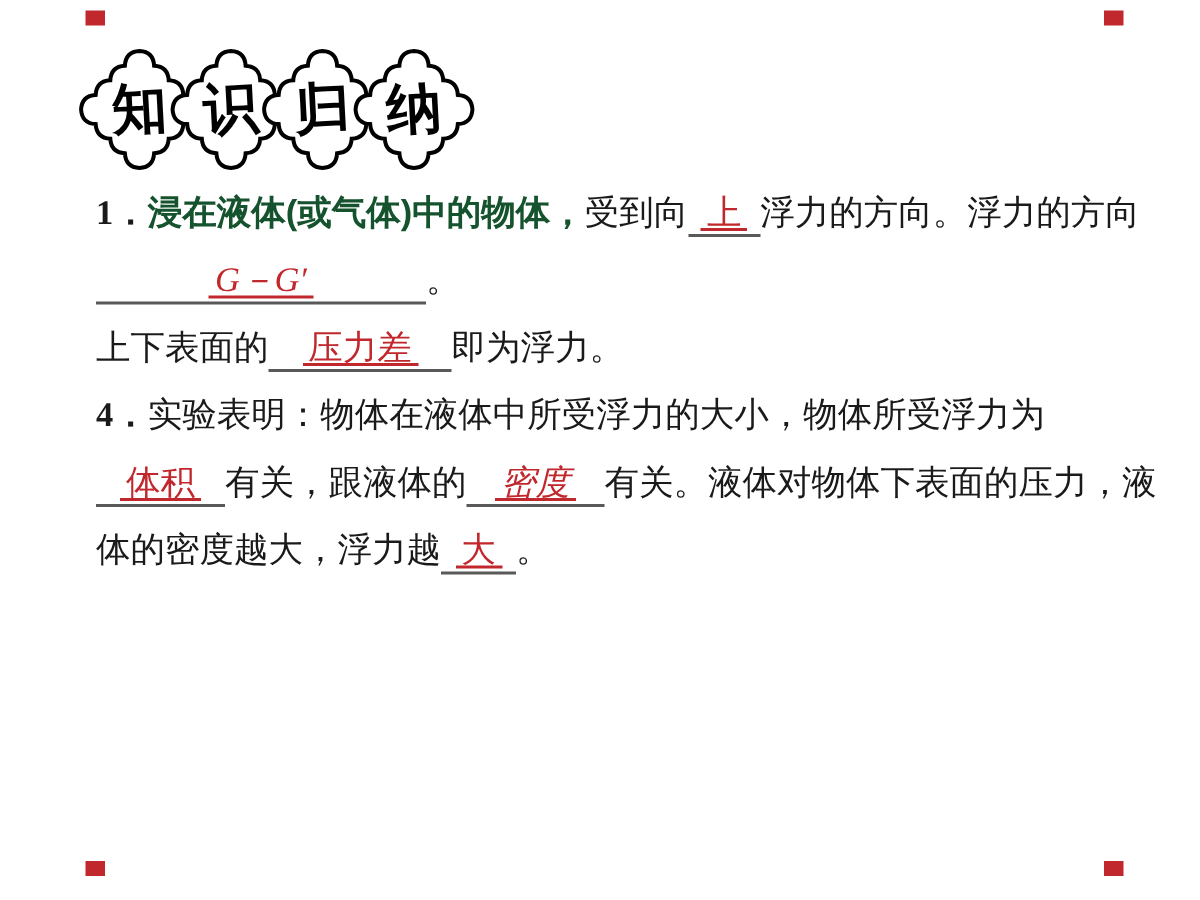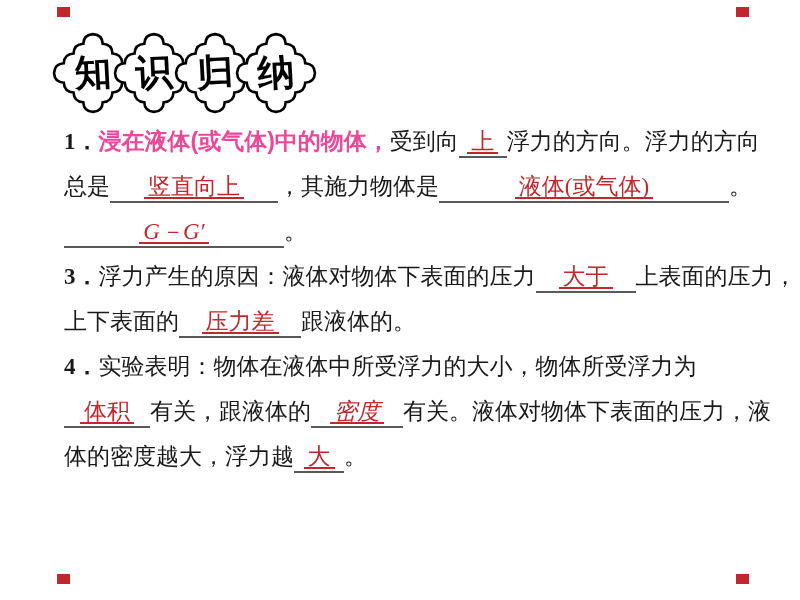--- a/index.html
+++ b/index.html
@@ -26,21 +26,21 @@
     display:flex;align-items:center;justify-content:center;
     font-family:"Liberation Sans","DejaVu Sans",sans-serif;
     font-weight:bold;font-size:37px;color:#000;
     transform:rotate(-3deg);
   }
 
   
   .content{position:absolute;left:64px;top:119px;width:700px;color:#1a1a1a;font-size:23px;}
   .line{height:45px;line-height:45px;white-space:nowrap;}
   .sp{}
-  .sb{font-family:"Liberation Sans","DejaVu Sans",sans-serif;font-weight:700;color:#ec4899;}
+  .sb{font-family:"Liberation Sans","DejaVu Sans",sans-serif;font-weight:700;color:#14532d;}
   .sn{font-weight:700;}
   .si{font-style:italic;font-family:"Liberation Serif","DejaVu Serif",serif;}
   .ss{font-size:14px;vertical-align:-5px;}
 
   
   .sa{
     display:inline-block;position:relative;height:45px;vertical-align:top;
     text-align:center;
   }
   .sa::after{
@@ -87,21 +87,19 @@
       <div class="badge" style="left: 183px;">
         <svg viewBox="0 0 80 80">
           <path d="M40,2 Q49,2.5 49.5,11.5 Q58.5,12 59,21 Q68,21.5 68.5,30.5 Q77.5,31 78,40 Q77.5,49 68.5,49.5 Q68,58.5 59,59 Q58.5,68 49.5,68.5 Q49,77.5 40,78 Q31,77.5 30.5,68.5 Q21.5,68 21,59 Q12,58.5 11.5,49.5 Q2.5,49 2,40 Q2.5,31 11.5,30.5 Q12,21.5 21,21 Q21.5,12 30.5,11.5 Q31,2.5 40,2 Z" fill="#ffffff" stroke="#000000" stroke-width="2.6"></path>
         </svg>
         <span class="badge-char">纳</span>
       </div>
     </div>
 
   <div class="content" id="content">
       <div class="line"><span class="sn">1．</span><span class="sb">浸在液体(或气体)中的物体，</span><span class="sp">受到向</span><span class="sa" style="width: 48px;"><span class="sar">上</span></span><span class="sp">浮力的方向。浮力的方向</span></div>
-      <div class="line"><span class="sp">总是</span><span class="sa" style="width: 168px;"><span class="sar">竖直向上</span></span><span class="sp">，其施力物体是</span><span class="sa" style="width: 290px;"><span class="sar">液体(或气体)</span></span><span class="sp">。</span></div>
       <div class="line"><span class="sa" style="width: 220px;"><span class="sar si">G－G′</span></span><span class="sp">。</span></div>
-      <div class="line"><span class="sn">3．</span><span class="sp">浮力产生的原因：液体对物体下表面的压力</span><span class="sa" style="width: 100px;"><span class="sar">大于</span></span><span class="sp">上表面的压力，</span></div>
-      <div class="line"><span class="sp">上下表面的</span><span class="sa" style="width: 122px;"><span class="sar">压力差</span></span><span class="sp">跟液体的。</span></div>
+      <div class="line"><span class="sp">上下表面的</span><span class="sa" style="width: 122px;"><span class="sar">压力差</span></span><span class="sp">即为浮力。</span></div>
       <div class="line"><span class="sn">4．</span><span class="sp">实验表明：物体在液体中所受浮力的大小，物体所受浮力为</span></div>
       <div class="line"><span class="sa" style="width: 86px;"><span class="sar">体积</span></span><span class="sp">有关，跟液体的</span><span class="sa" style="width: 92px; font-style: italic;"><span class="sar">密度</span></span><span class="sp">有关。液体对物体下表面的压力，液</span></div>
       <div class="line"><span class="sp">体的密度越大，浮力越</span><span class="sa" style="width: 50px;"><span class="sar">大</span></span><span class="sp">。</span></div>
     </div>
 </div>
 
 </body></html>

